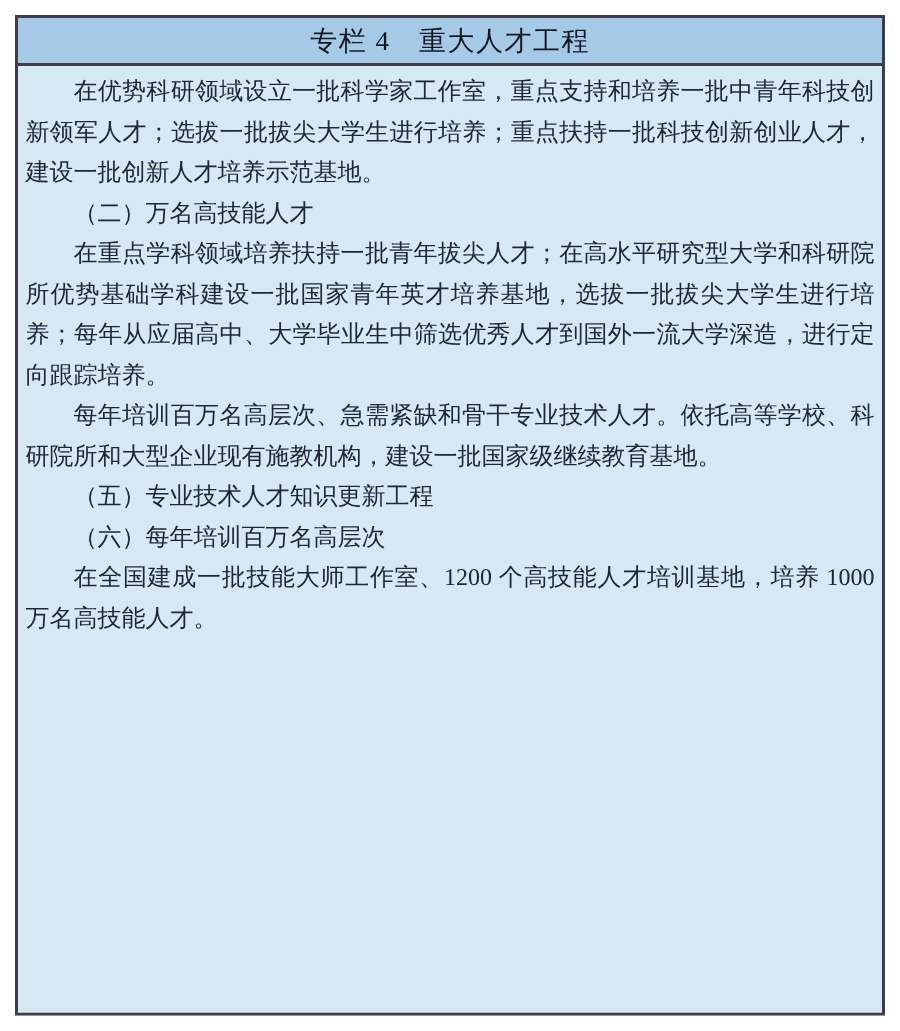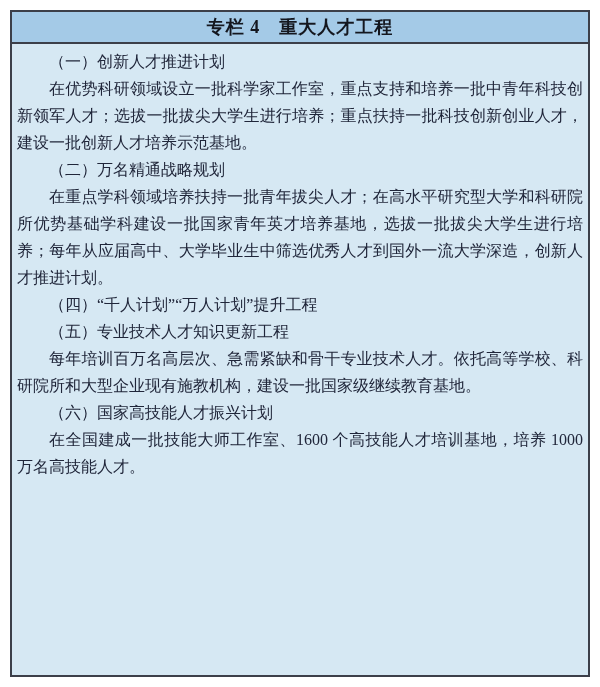--- a/index.html
+++ b/index.html
@@ -20,21 +20,21 @@
     border:2px solid var(--border-color);
     display:flex;flex-direction:column;
     background:var(--body-bg);
   }
   .panel-header{
     flex:0 0 auto;
     background:var(--header-bg);
     border-bottom:2px solid var(--border-color);
     height:30px;line-height:30px;
     text-align:center;
-    font-weight:bold;font-size:18px;
+    font-weight:normal;font-size:18px;
     color:var(--title-color);
     letter-spacing:1px;
   }
   .panel-body{
     flex:1 1 auto;overflow:hidden;
     background:var(--body-bg);
     padding:4px 5px 4px 5px;
     font-size:16px;line-height:27px;
     color:var(--text-color);
     text-align:justify;
@@ -48,39 +48,37 @@
 <body>
 
 <div class="page">
   <div class="panel">
     <div class="panel-header">
       <span>专栏 4　重大人才工程</span>
     </div>
     <div class="panel-body">
 
       <div>
-        <p>（一）创新人才推进计划</p>
         <p>在优势科研领域设立一批科学家工作室，重点支持和培养一批中青年科技创新领军人才；选拔一批拔尖大学生进行培养；重点扶持一批科技创新创业人才，建设一批创新人才培养示范基地。</p>
       </div>
 
       <div>
-        <p>（二）万名精通战略规划</p>
-        <p>在重点学科领域培养扶持一批青年拔尖人才；在高水平研究型大学和科研院所优势基础学科建设一批国家青年英才培养基地，选拔一批拔尖大学生进行培养；每年从应届高中、大学毕业生中筛选优秀人才到国外一流大学深造，创新人才推进计划。</p>
+        <p>（二）万名高技能人才</p>
+        <p>在重点学科领域培养扶持一批青年拔尖人才；在高水平研究型大学和科研院所优势基础学科建设一批国家青年英才培养基地，选拔一批拔尖大学生进行培养；每年从应届高中、大学毕业生中筛选优秀人才到国外一流大学深造，进行定向跟踪培养。</p>
       </div>
 
 
       <div>
-        <p>（四）“千人计划”“万人计划”提升工程</p>
       </div>
 
       <div>
+        <p>每年培训百万名高层次、急需紧缺和骨干专业技术人才。依托高等学校、科研院所和大型企业现有施教机构，建设一批国家级继续教育基地。</p>
         <p>（五）专业技术人才知识更新工程</p>
-        <p>每年培训百万名高层次、急需紧缺和骨干专业技术人才。依托高等学校、科研院所和大型企业现有施教机构，建设一批国家级继续教育基地。</p>
       </div>
 
       <div>
-        <p>（六）国家高技能人才振兴计划</p>
-        <p>在全国建成一批技能大师工作室、1600 个高技能人才培训基地，培养 1000 万名高技能人才。</p>
+        <p>（六）每年培训百万名高层次</p>
+        <p>在全国建成一批技能大师工作室、1200 个高技能人才培训基地，培养 1000 万名高技能人才。</p>
       </div>
 
     </div>
   </div>
 </div>
 
 </body></html>

